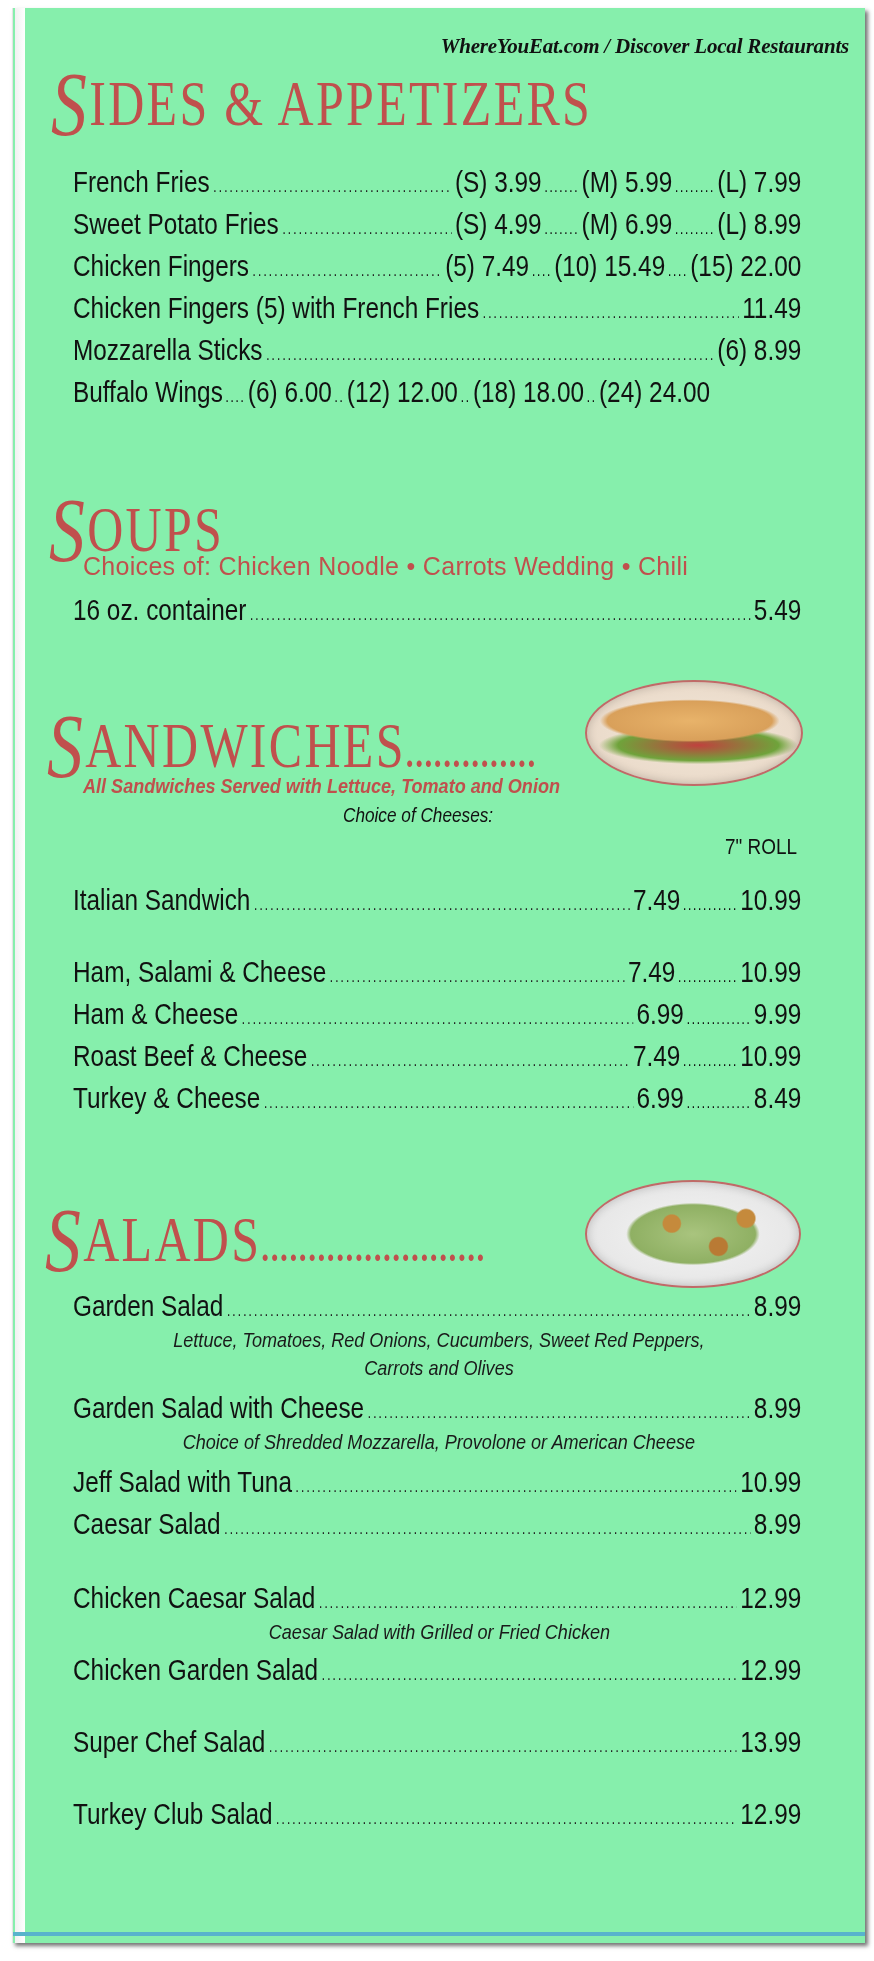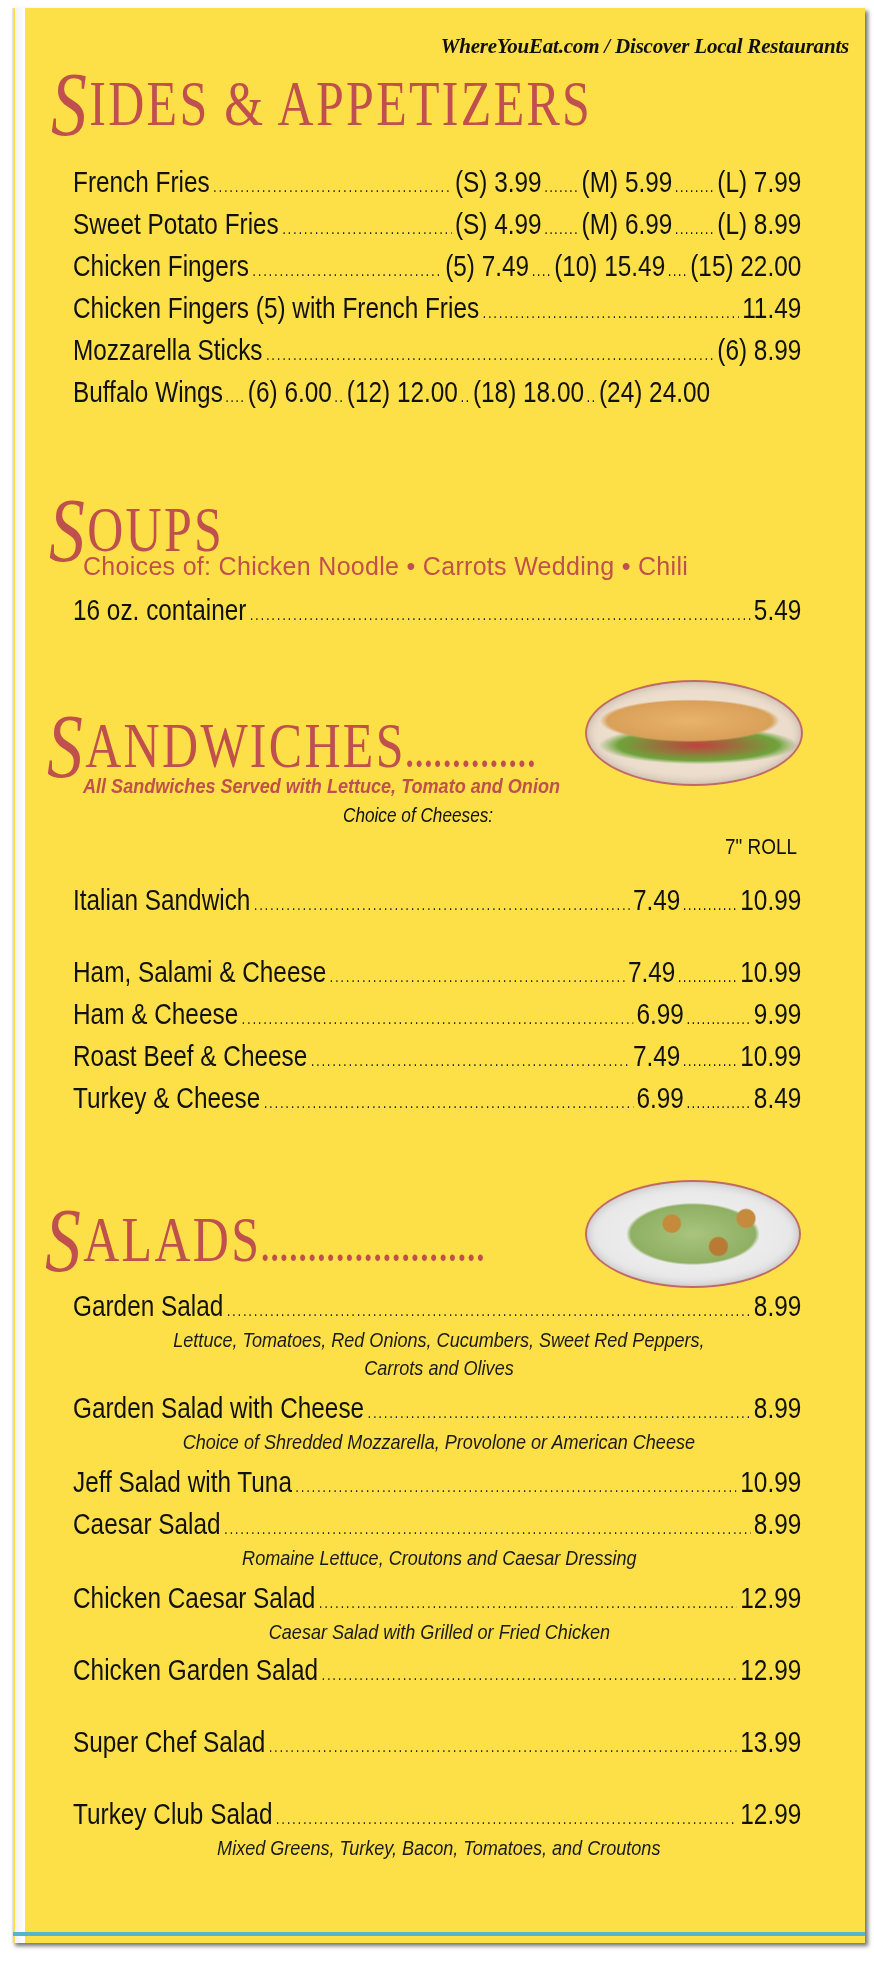--- a/index.html
+++ b/index.html
@@ -5,21 +5,21 @@
     html, body { margin: 0; padding: 0; }
     body {
       width: 874px; height: 1961px;
       background: #ffffff;
       position: relative; overflow: hidden;
       font-family: "Liberation Sans", sans-serif;
     }
     .page {
       position: absolute; left: 12px; top: 8px;
       width: 852px; height: 1935px;
-      background: #fde047;
+      background: #86efac;
       box-shadow: 3px 3px 4px rgba(0,0,0,0.55);
       border-left: 1px solid #e4e4e4;
     }
     .page::before {
       content: ""; position: absolute; left: 2px; top: 0; bottom: 0; width: 10px;
       background: linear-gradient(to right, #f1f1f1, #ffffff);
     }
     .bottom-rule {
       position: absolute; left: 0; right: 0; bottom: 7px; height: 4px;
       background: #58b3cc;
@@ -232,21 +232,20 @@
     <span class="name">Jeff Salad with Tuna</span>
     <span class="leader"></span>
     <span class="price">10.99</span>
   </div>
 
   <div class="row" style="top:1500px;">
     <span class="name">Caesar Salad</span>
     <span class="leader"></span>
     <span class="price">8.99</span>
   </div>
-  <div class="desc" style="top:1538px;"><span>Romaine Lettuce, Croutons and Caesar Dressing</span></div>
 
   <div class="row" style="top:1574px;">
     <span class="name">Chicken Caesar Salad</span>
     <span class="leader"></span>
     <span class="price">12.99</span>
   </div>
   <div class="desc" style="top:1612px;"><span>Caesar Salad with Grilled or Fried Chicken</span></div>
 
   <div class="row" style="top:1646px;">
     <span class="name">Chicken Garden Salad</span>
@@ -258,16 +257,15 @@
     <span class="name">Super Chef Salad</span>
     <span class="leader"></span>
     <span class="price">13.99</span>
   </div>
 
   <div class="row" style="top:1790px;">
     <span class="name">Turkey Club Salad</span>
     <span class="leader"></span>
     <span class="price">12.99</span>
   </div>
-  <div class="desc" style="top:1828px;"><span>Mixed Greens, Turkey, Bacon, Tomatoes, and Croutons</span></div>
 
   <div class="bottom-rule"></div>
 </div>
 
 </body></html>

